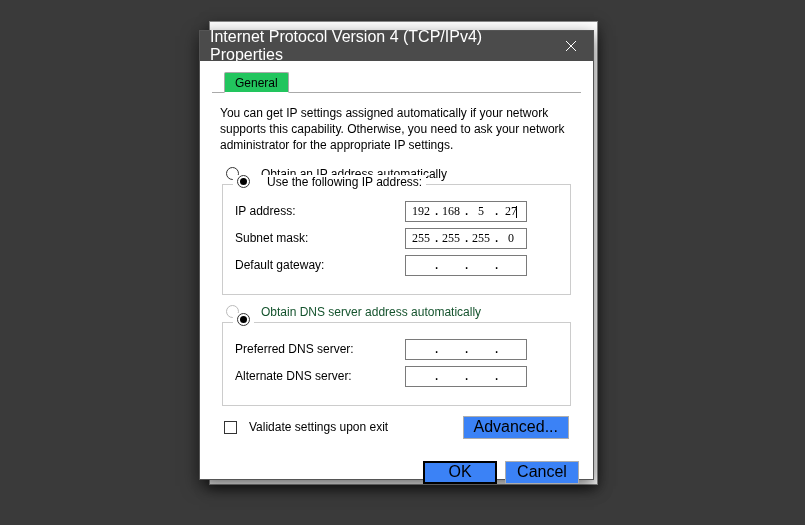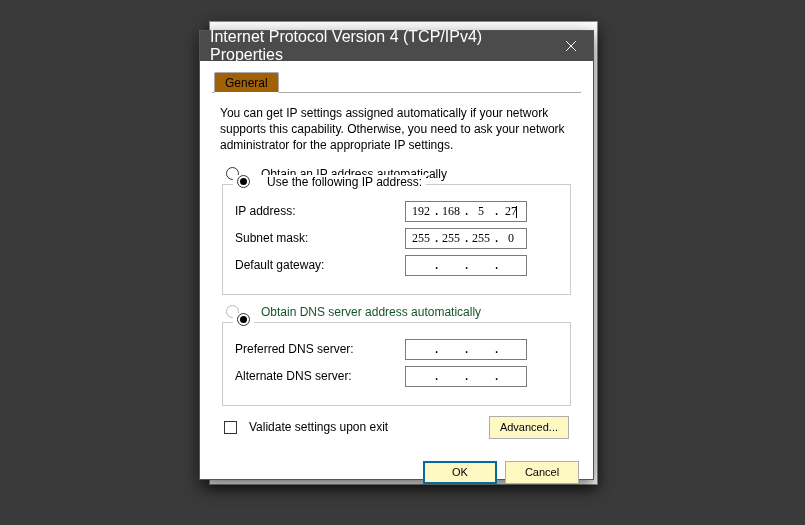--- a/index.html
+++ b/index.html
@@ -5,39 +5,39 @@
   * { box-sizing: border-box; }
   html, body { margin:0; padding:0; width:805px; height:525px; background:#3a3a3a; font-family:"Segoe UI",Tahoma,sans-serif; font-size:12px; color:#000; }
   .backdrop { position:absolute; left:209px; top:21px; width:389px; height:464px; background:#fff; border:1px solid #888; box-shadow:0 4px 12px rgba(0,0,0,0.5); }
   .dialog { position:absolute; left:199px; top:30px; width:395px; height:450px; background:#fff; border:1px solid #555; box-shadow:0 6px 16px rgba(0,0,0,0.6); }
   .titlebar { height:30px; background:#4b4b4b; color:#fff; display:flex; align-items:center; justify-content:space-between; padding-left:10px; }
   .titlebar .title { font-size:16px; }
   .titlebar .close { width:45px; height:30px; display:flex; align-items:center; justify-content:center; cursor:pointer; }
   .titlebar .close svg { stroke:#fff; }
   .client { padding:10px 12px 12px 12px; }
   .tabstrip { height:22px; position:relative; border-bottom:1px solid #aaa; }
-  .tab { position:absolute; left:2px; top:1px; height:21px; padding:0 10px; border:1px solid #aaa; border-bottom:1px solid #fff; background:#a16207; line-height:20px; border-radius:2px 2px 0 0; cursor:pointer; }
+  .tab { position:absolute; left:12px; top:1px; height:21px; padding:0 10px; border:1px solid #aaa; border-bottom:1px solid #fff; background:#22c55e; line-height:20px; border-radius:2px 2px 0 0; cursor:pointer; }
   .tabbody { border:0; padding:12px 8px 0 8px; }
   .intro { line-height:1.35; margin-bottom:13px; }
   .radiorow { display:flex; align-items:center; gap:22px; margin:3px 0; padding-left:6px; }
   .radio { width:13px; height:13px; border:1px solid #333; border-radius:50%; display:flex; align-items:center; justify-content:center; background:#fff; cursor:pointer; }
   .radio.disabled { border-color:#bbb; cursor:default; }
   .radio .dot { width:7px; height:7px; border-radius:50%; background:#000; display:none; }
   .radio.checked .dot { display:block; }
   .groupbox { border:1px solid #ccc; margin:0 2px 10px 2px; padding:10px 12px 12px 12px; position:relative; }
   .groupbox .legend { position:absolute; top:-10px; left:10px; background:#fff; padding:0 4px; display:flex; align-items:center; gap:17px; }
   .fieldrow { display:flex; align-items:center; margin:6px 0; }
   .fieldrow .label { flex:0 0 170px; }
   .ipbox { width:122px; height:21px; border:1px solid #7a7a7a; background:#fff; display:flex; align-items:center; justify-content:center; font-family:Consolas,monospace; font-size:12px; letter-spacing:0; cursor:text; }
   .ipbox .oct { width:24px; text-align:center;font-family:Liberation Serif, serif; }
   .ipbox .dot { width:6px; text-align:center; }
   .checkrow { display:flex; align-items:center; gap:12px; }
   .checkbox { width:13px; height:13px; border:1px solid #333; background:#fff; cursor:pointer; }
-  .btn { height:23px; min-width:74px; padding:0 10px; border:1px solid #adadad; background:#fef9c3; cursor:pointer; display:inline-flex; align-items:center; justify-content:center; font-size:11px; }
-  .btn.primary { border:2px solid #0369a1; padding:0 9px; }
+  .btn { height:23px; min-width:74px; padding:0 10px; border:1px solid #adadad; background:#3b82f6; cursor:pointer; display:inline-flex; align-items:center; justify-content:center; font-size:16px; }
+  .btn.primary { border:2px solid #000000; padding:0 9px; }
   .advrow { display:flex; justify-content:space-between; align-items:center; margin:6px 4px 0 4px; }
   .footer { display:flex; justify-content:flex-end; gap:8px; padding:10px 14px; }
   .disabled-text { color:#14532d; }
   .caret { display:inline-block; width:1px; height:12px; background:#000; vertical-align:middle; margin-left:-1px; }
 </style>
 </head>
 <body>
 
 <div class="backdrop"></div>
 

